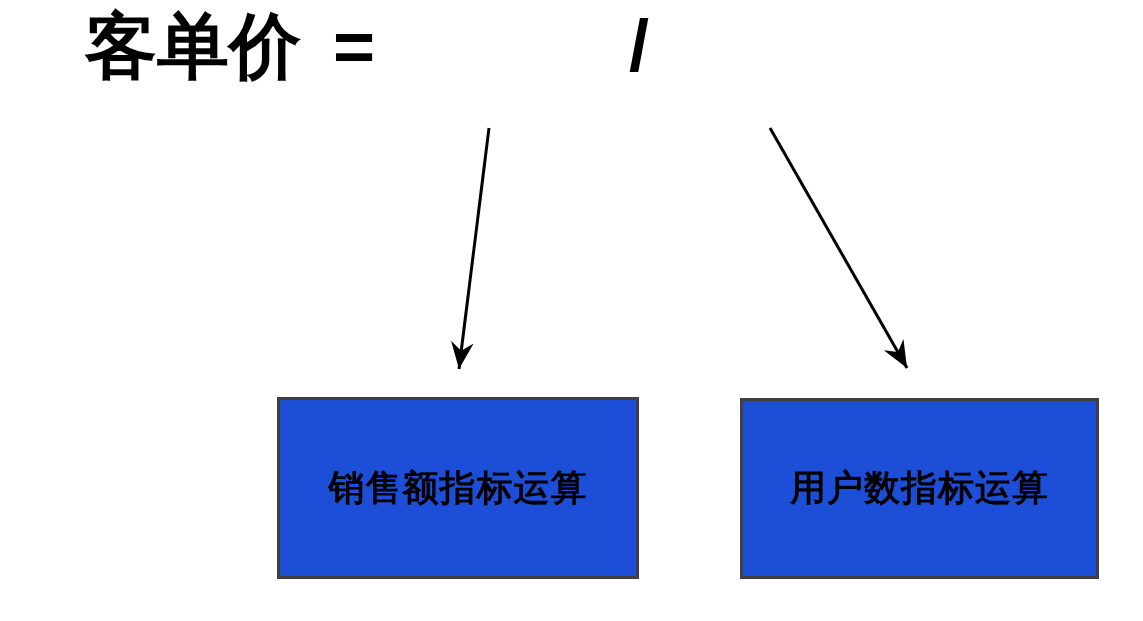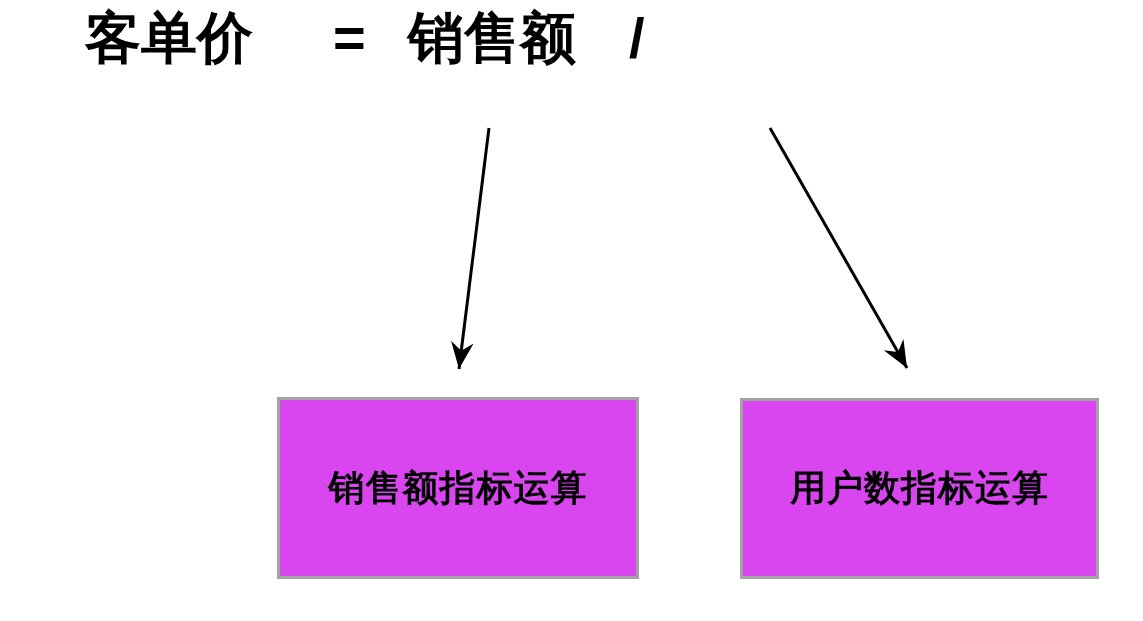--- a/index.html
+++ b/index.html
@@ -19,21 +19,21 @@
     width: 1143px;
     height: 621px;
     background: #ffffff;
   }
   .formula {
     position: absolute;
     top: 10px;
     left: 0;
     width: 100%;
     height: 62px;
-    font-size: 56px;
+    font-size: 72px;
     font-weight: 700;
     line-height: 1;
     white-space: nowrap;
   }
   .tok {
     position: absolute;
     top: 0;
     line-height: 1;
   }
   .tok-result      { left: 85px;  }
@@ -45,22 +45,22 @@
     position: absolute;
     top: 0;
     left: 0;
     width: 1143px;
     height: 621px;
     pointer-events: none;
   }
   .box {
     position: absolute;
     box-sizing: border-box;
-    border: 3px solid #a3a3a3;
-    background: #d946ef;
+    border: 3px solid #404040;
+    background: #1d4ed8;
     display: flex;
     align-items: center;
     justify-content: center;
   }
   .box-left  { left: 277px; top: 397px; width: 362px; height: 182px; }
   .box-right { left: 740px; top: 398px; width: 359px; height: 181px; }
   .box-label {
     font-size: 36px;
     font-weight: 700;
     letter-spacing: 1px;
@@ -68,21 +68,20 @@
   }
 </style>
 </head>
 <body>
 
 <div class="canvas">
 
   <div class="formula">
     <span class="tok tok-result">客单价</span>
     <span class="tok tok-equals">=</span>
-    <span class="tok tok-numerator">销售额</span>
     <span class="tok tok-slash">/</span>
   </div>
 
   <svg class="arrows" width="1143" height="621" viewBox="0 0 1143 621" xmlns="http://www.w3.org/2000/svg">
     <defs>
       <marker id="arrowhead" viewBox="0 0 10 10" refX="10" refY="5" markerWidth="9" markerHeight="9" orient="auto" markerUnits="strokeWidth">
         <path d="M0,0.8 L10,5 L0,9.2 L3.2,5 Z" fill="#000000"></path>
       </marker>
     </defs>
     <g id="arrow-lines">

